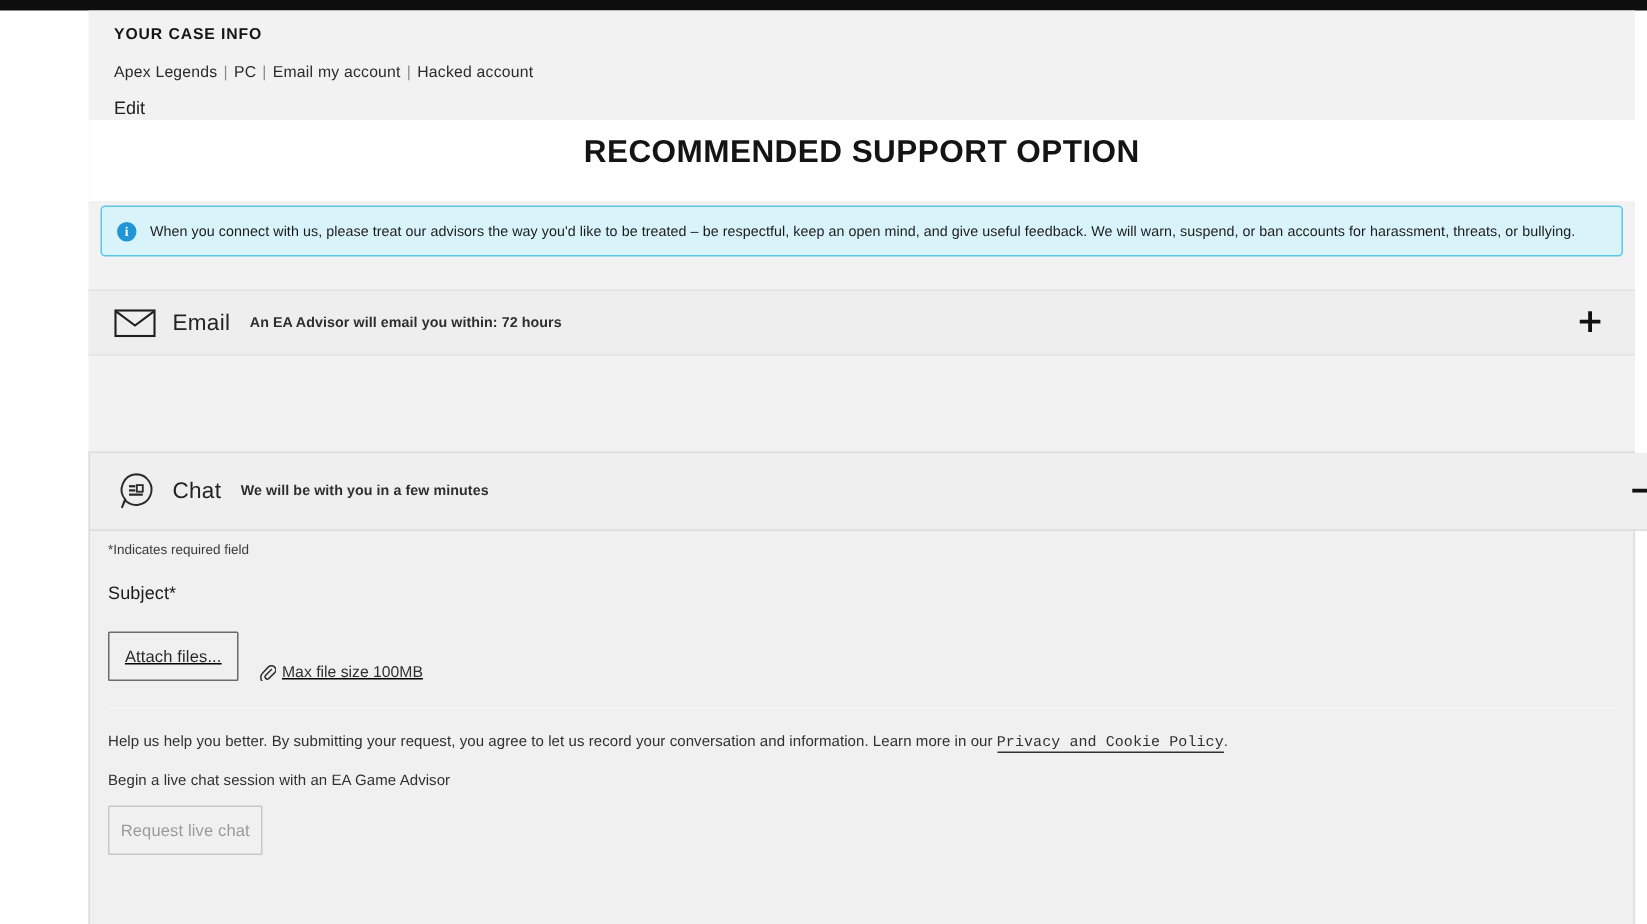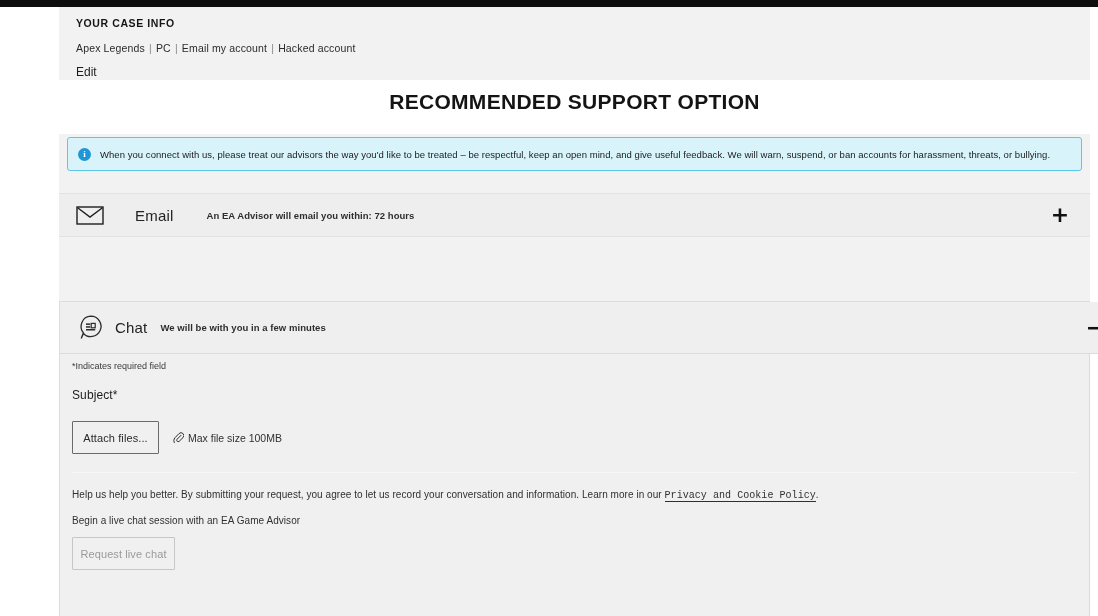--- a/index.html
+++ b/index.html
@@ -68,21 +68,21 @@
     text-align: center; font-family: "Liberation Serif", serif;
     margin-right: 9px;
   }
   .info-text { font-size: 9.5px; color: #1b1b1b; letter-spacing: .05px; }
 
   
   .option-row {
     position: absolute; left: 0; width: 1031px; height: 44px;
     background: #eeeeee; display: flex; align-items: center; padding: 0 17px;
   }
-  #row-email { top: 186px; border-top: 1px solid #e2e2e2; border-bottom: 1px solid #e2e2e2; gap: 20px; }
+  #row-email { top: 186px; border-top: 1px solid #e2e2e2; border-bottom: 1px solid #e2e2e2; }
 
   .chat-card {
     position: absolute; left: 0; top: 294px; width: 1031px; height: 322px;
     background: #f0f0f0; border: 1px solid #dcdcdc;
   }
   #row-chat {
     position: relative; top: 0; left: 0; width: 1065px; height: 52px;
     background: #efefef; border-bottom: 1px solid #dcdcdc; padding: 0 17px;
   }
 
@@ -106,21 +106,21 @@
     letter-spacing: .1px;
   }
   .subject-input {
     margin-top: 9px; width: 1005px; height: 33px;
     background: #f4f4f4; border: 1px solid #cdcdcd; border-radius: 2px;
     font-family: "Liberation Sans", sans-serif; font-size: 12px;
     color: #3c3c3c; padding: 0 18px; outline: none;
   }
   .subject-input::placeholder { color: #a9a9a9; }
 
-  .attach-line { margin-top: 19px; display: flex; align-items: center; }
+  .attach-line { margin-top: 19px; display: flex; align-items: flex-end; text-decoration: underline; }
   .attach-btn {
     width: 87px; height: 33px; background: #f0f0f0;
     border: 1px solid #6a6a6a; border-radius: 1px;
     font-family: "Liberation Sans", sans-serif; font-size: 11px;
     color: #2a2a2a; cursor: pointer; letter-spacing: .1px;
   }
   .attach-hint {
     margin-left: 14px; font-size: 10.5px; color: #303030;
     display: flex; align-items: center;
   }

